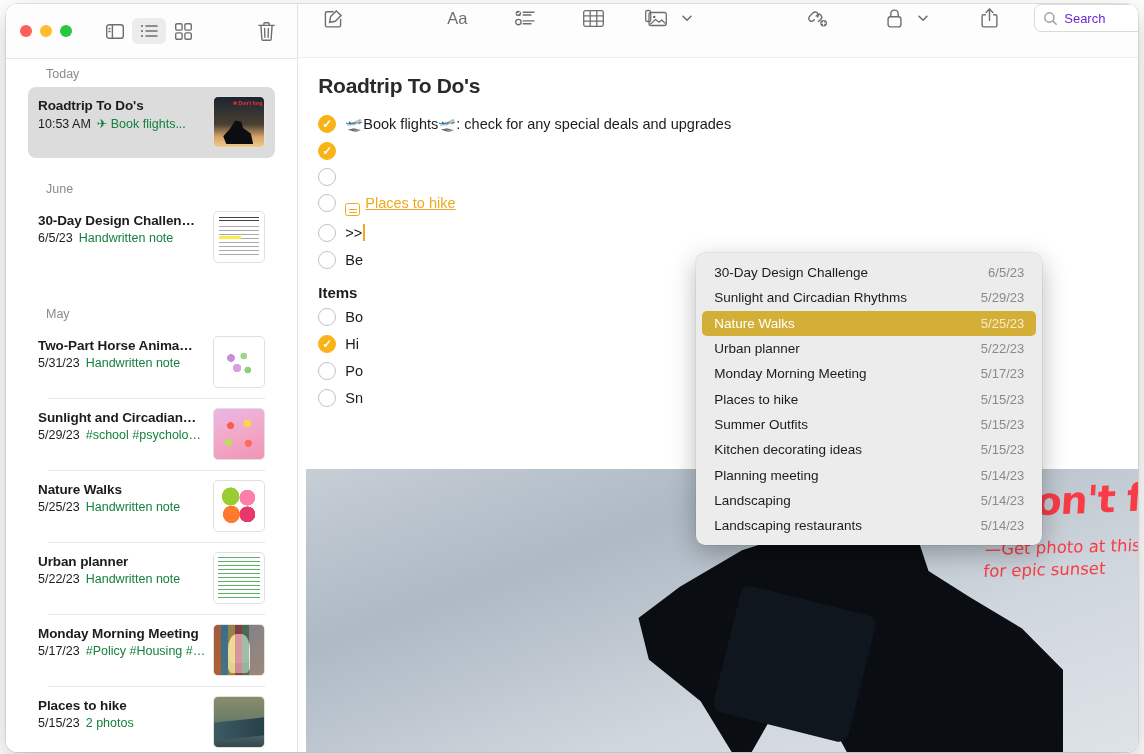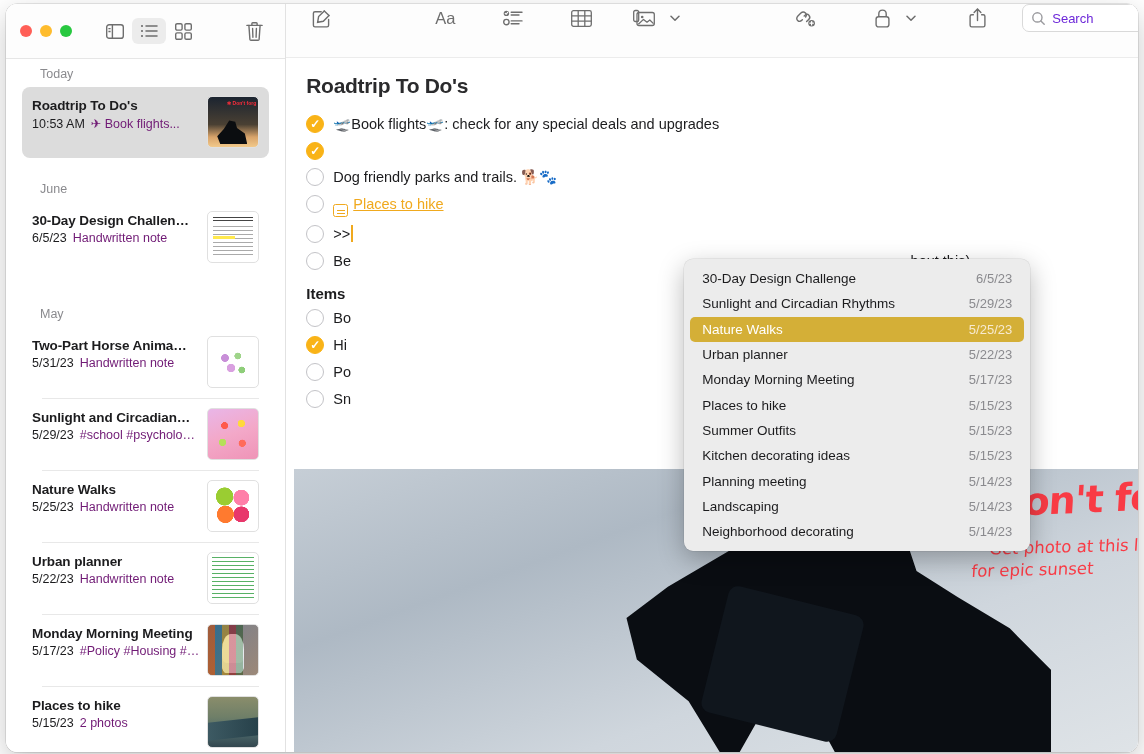--- a/index.html
+++ b/index.html
@@ -50,42 +50,42 @@
 
   .sidebar-sep { height: 1px; background: #e6e6e6; }
 
   .group-header {
     font-size: 12.5px; color: #8a8a8e;
     padding: 8px 18px 6px 18px;
     font-weight: 400;
   }
   .sidebar-list {
     flex: 1; overflow: hidden;
-    padding: 0 16px;
+    padding: 0 22px;
   }
   .note-row {
     display: flex; align-items: flex-start;
     padding: 9px 10px 10px 10px;
     border-radius: 8px;
     position: relative;
     min-height: 66px;
   }
   .note-row.selected { background: #dcdcdc; }
   .note-row .txt { flex: 1; min-width: 0; padding-top: 2px; }
   .note-title {
     font-size: 13.5px; font-weight: bold; color: #1c1c1e;
     white-space: nowrap; overflow: hidden; text-overflow: ellipsis;
     letter-spacing: -0.1px;
   }
   .note-meta {
     margin-top: 3px;
     font-size: 12.5px; color: #1c1c1e;
     white-space: nowrap; overflow: hidden; text-overflow: ellipsis;
   }
-  .note-meta .sub { color: #701a75; margin-left: 6px; }
+  .note-meta .sub { color: #15803d; margin-left: 6px; }
   .thumb {
     width: 52px; height: 52px; flex: 0 0 52px;
     border-radius: 5px; margin-left: 8px;
     border: 1px solid #e0e0e0;
     overflow: hidden; position: relative;
     background: #fff;
   }
   .row-div { height: 1px; background: #e8e8e8; margin: 0 10px 0 20px; }
 
   
@@ -271,21 +271,21 @@
   .hn-sub {
     margin-top: 18px; font-size: 16.5px; line-height: 1.35;
     transform: rotate(-1.5deg) skewX(-5deg);
     font-family: "DejaVu Sans", sans-serif;
     white-space: pre-line;
   }
 
   
   .popup {
     position: absolute;
-    left: 398px; top: 255px;
+    left: 398px; top: 249px;
     width: 346px;
     background: #ececec;
     border-radius: 9px;
     box-shadow: 0 8px 26px rgba(0,0,0,0.28), 0 0 0 0.5px rgba(0,0,0,0.10);
     padding: 7px 6px;
     z-index: 40;
   }
   .popup-row {
     display: flex; align-items: center; justify-content: space-between;
     padding: 2px 12px; height: 25.3px;
@@ -565,21 +565,20 @@
         <div class="cb done"></div>
         <div>🛫Book flights🛫: check for any special deals and upgrades</div>
       </div>
 
       <div class="check-item">
         <div class="cb done"></div>
       </div>
 
       <div class="check-item">
         <div class="cb"></div>
-        <div>Dog friendly parks and trails. 🐕🐾</div>
       </div>
 
       <div class="check-item">
         <div class="cb"></div>
         <div>
           <span class="link-chip">
               <i></i>
             </span><span class="note-link">Places to hike</span>
         </div>
       </div>
@@ -665,19 +664,19 @@
       </div>
       <div class="popup-row">
         <span>Planning meeting</span>
         <span class="date">5/14/23</span>
       </div>
       <div class="popup-row">
         <span>Landscaping</span>
         <span class="date">5/14/23</span>
       </div>
       <div class="popup-row">
-        <span>Neighborhood decorating</span>
+        <span>Landscaping restaurants</span>
         <span class="date">5/14/23</span>
       </div>
     </div>
 
   </div>
 </div>
 
 </body></html>

